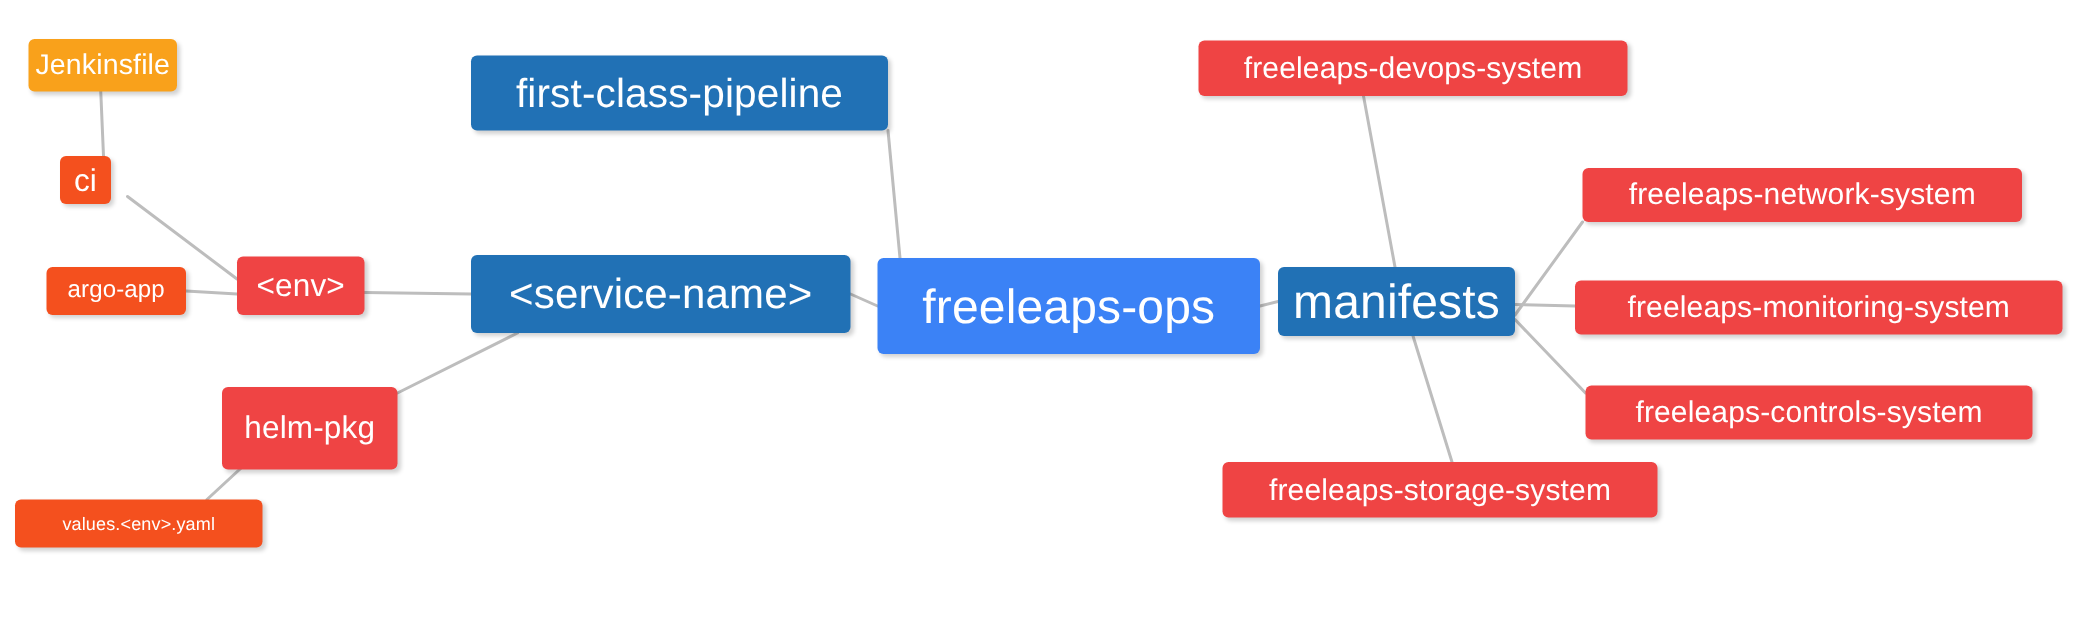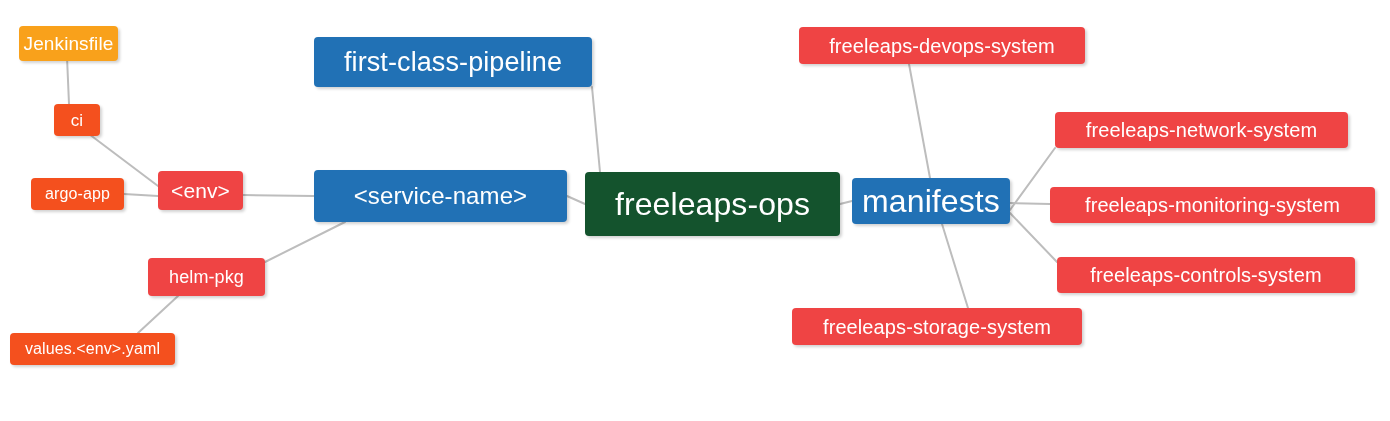--- a/index.html
+++ b/index.html
@@ -4,21 +4,21 @@
 <style>
   html,body{margin:0;padding:0;background:#ffffff;}
   body{width:1390px;height:421px;overflow:hidden;
        font-family:"Liberation Sans",sans-serif;}
   #canvas{position:relative;width:1390px;height:421px;background:#ffffff;}
   #edges{position:absolute;left:0;top:0;width:1390px;height:421px;}
   .node{position:absolute;display:flex;align-items:center;justify-content:center;
         color:#ffffff;border-radius:4px;box-sizing:border-box;
         box-shadow:2px 2px 3px rgba(0,0,0,0.18);
         white-space:nowrap;line-height:1;letter-spacing:0.1px;}
-  .n-root{background:#14532d;}
+  .n-root{background:#3b82f6;}
   .n-blue{background:#2171b5;}
   .n-green{background:#ef4444;}
   .n-orange{background:#f9a11b;}
   .n-red{background:#f4501e;}
 </style>
 </head>
 <body>
 
 <div id="canvas">
   <svg id="edges" width="1390" height="421" viewBox="0 0 1390 421">
@@ -32,28 +32,28 @@
       <line x1="69" y1="104" x2="67" y2="57" stroke="#bdbdbd" stroke-width="2" stroke-linecap="round"></line>
       <line x1="178" y1="296" x2="138" y2="333" stroke="#bdbdbd" stroke-width="2" stroke-linecap="round"></line>
       <line x1="930" y1="178" x2="909" y2="64" stroke="#bdbdbd" stroke-width="2" stroke-linecap="round"></line>
       <line x1="1010" y1="210" x2="1055" y2="148" stroke="#bdbdbd" stroke-width="2" stroke-linecap="round"></line>
       <line x1="1010" y1="203" x2="1050" y2="204" stroke="#bdbdbd" stroke-width="2" stroke-linecap="round"></line>
       <line x1="1010" y1="213" x2="1057" y2="262" stroke="#bdbdbd" stroke-width="2" stroke-linecap="round"></line>
       <line x1="942" y1="224" x2="968" y2="308" stroke="#bdbdbd" stroke-width="2" stroke-linecap="round"></line>
     </svg>
   <div id="nodes">
       <div class="node n-root" style="left: 585px; top: 172px; width: 255px; height: 64px; font-size: 32px;">freeleaps-ops</div>
-      <div class="node n-blue" style="left: 314px; top: 170px; width: 253px; height: 52px; font-size: 24px;">&lt;service-name&gt;</div>
+      <div class="node n-blue" style="left: 314px; top: 170px; width: 253px; height: 52px; font-size: 28px;">&lt;service-name&gt;</div>
       <div class="node n-blue" style="left: 314px; top: 37px; width: 278px; height: 50px; font-size: 27px;">first-class-pipeline</div>
       <div class="node n-blue" style="left: 852px; top: 178px; width: 158px; height: 46px; font-size: 32px;">manifests</div>
       <div class="node n-green" style="left: 158px; top: 171px; width: 85px; height: 39px; font-size: 21px;">&lt;env&gt;</div>
-      <div class="node n-green" style="left: 148px; top: 258px; width: 117px; height: 38px; font-size: 18px;">helm-pkg</div>
+      <div class="node n-green" style="left: 148px; top: 258px; width: 117px; height: 55px; font-size: 21px;">helm-pkg</div>
       <div class="node n-green" style="left: 799px; top: 27px; width: 286px; height: 37px; font-size: 20px;">freeleaps-devops-system</div>
       <div class="node n-green" style="left: 1055px; top: 112px; width: 293px; height: 36px; font-size: 20px;">freeleaps-network-system</div>
       <div class="node n-green" style="left: 1050px; top: 187px; width: 325px; height: 36px; font-size: 20px;">freeleaps-monitoring-system</div>
       <div class="node n-green" style="left: 1057px; top: 257px; width: 298px; height: 36px; font-size: 20px; text-align: center;">freeleaps-controls-system</div>
-      <div class="node n-green" style="left: 792px; top: 308px; width: 290px; height: 37px; font-size: 20px;">freeleaps-storage-system</div>
+      <div class="node n-green" style="left: 815px; top: 308px; width: 290px; height: 37px; font-size: 20px;">freeleaps-storage-system</div>
       <div class="node n-orange" style="left: 19px; top: 26px; width: 99px; height: 35px; font-size: 19px;">Jenkinsfile</div>
-      <div class="node n-red" style="left: 54px; top: 104px; width: 46px; height: 32px; font-size: 17px;">ci</div>
+      <div class="node n-red" style="left: 40px; top: 104px; width: 34px; height: 32px; font-size: 21px;">ci</div>
       <div class="node n-red" style="left: 31px; top: 178px; width: 93px; height: 32px; font-size: 16px;">argo-app</div>
-      <div class="node n-red" style="left: 10px; top: 333px; width: 165px; height: 32px; font-size: 16px;">values.&lt;env&gt;.yaml</div>
+      <div class="node n-red" style="left: 10px; top: 333px; width: 165px; height: 32px; font-size: 12px;">values.&lt;env&gt;.yaml</div>
     </div>
 </div>
 
 </body></html>

